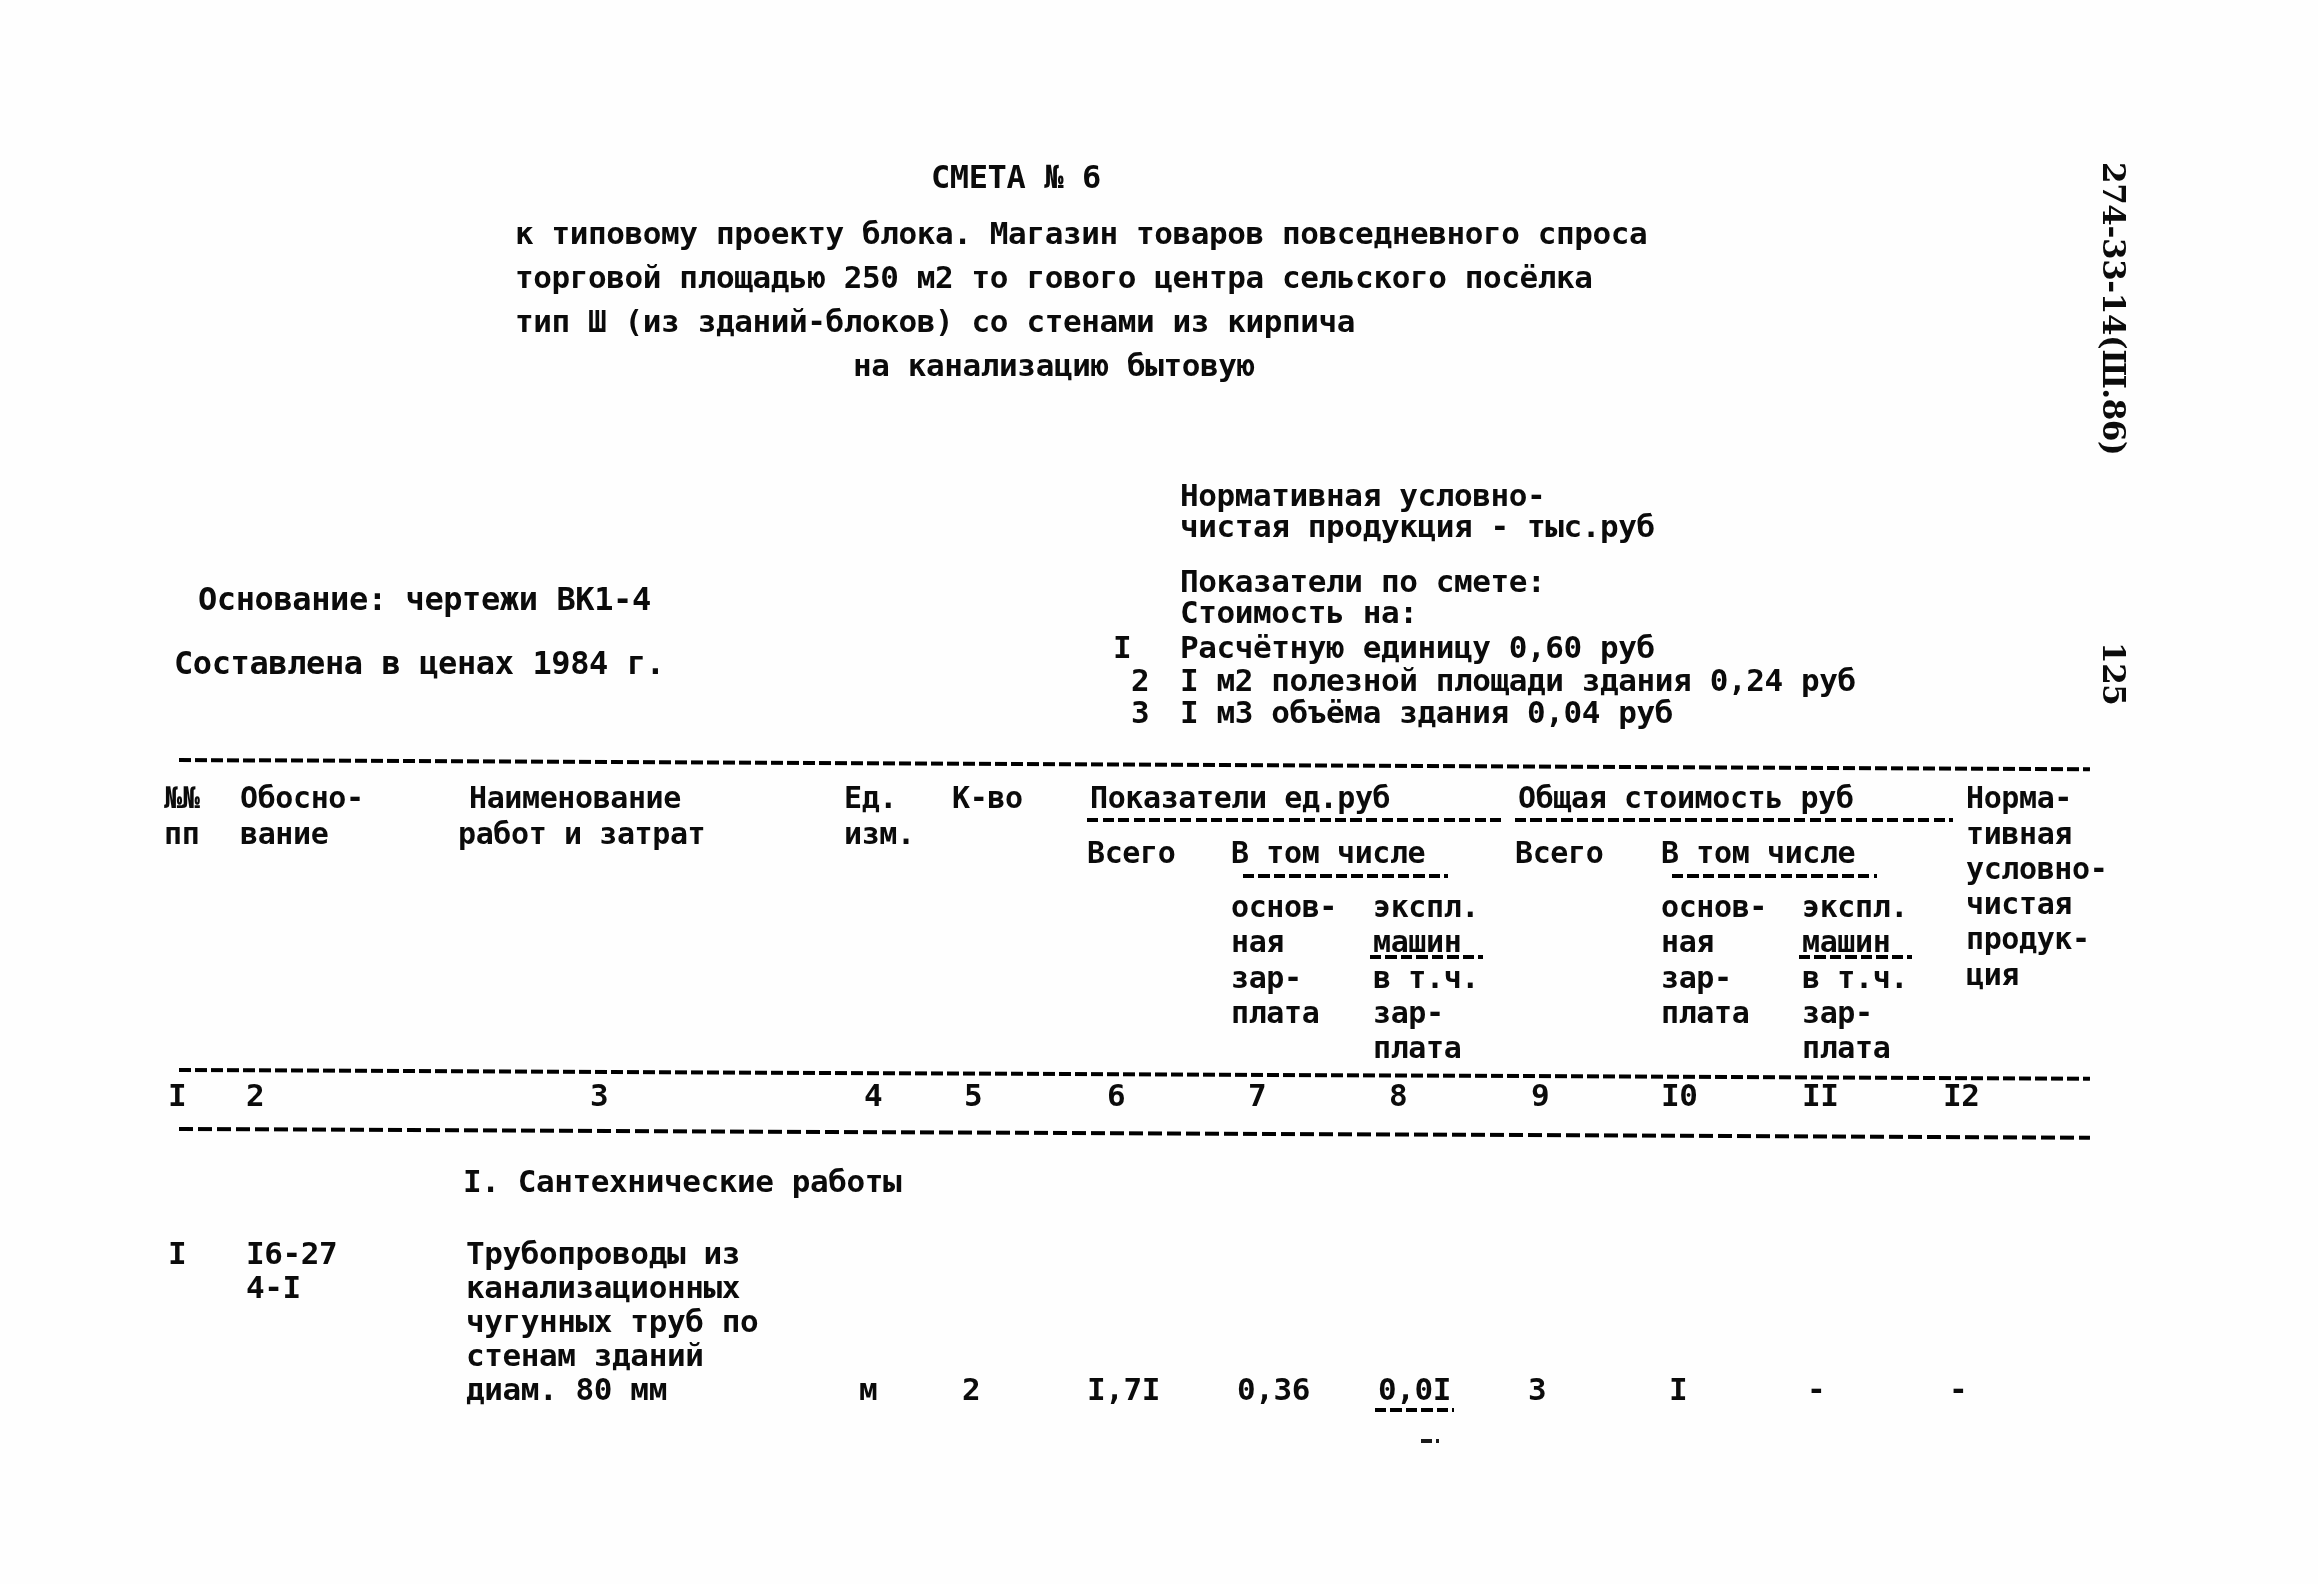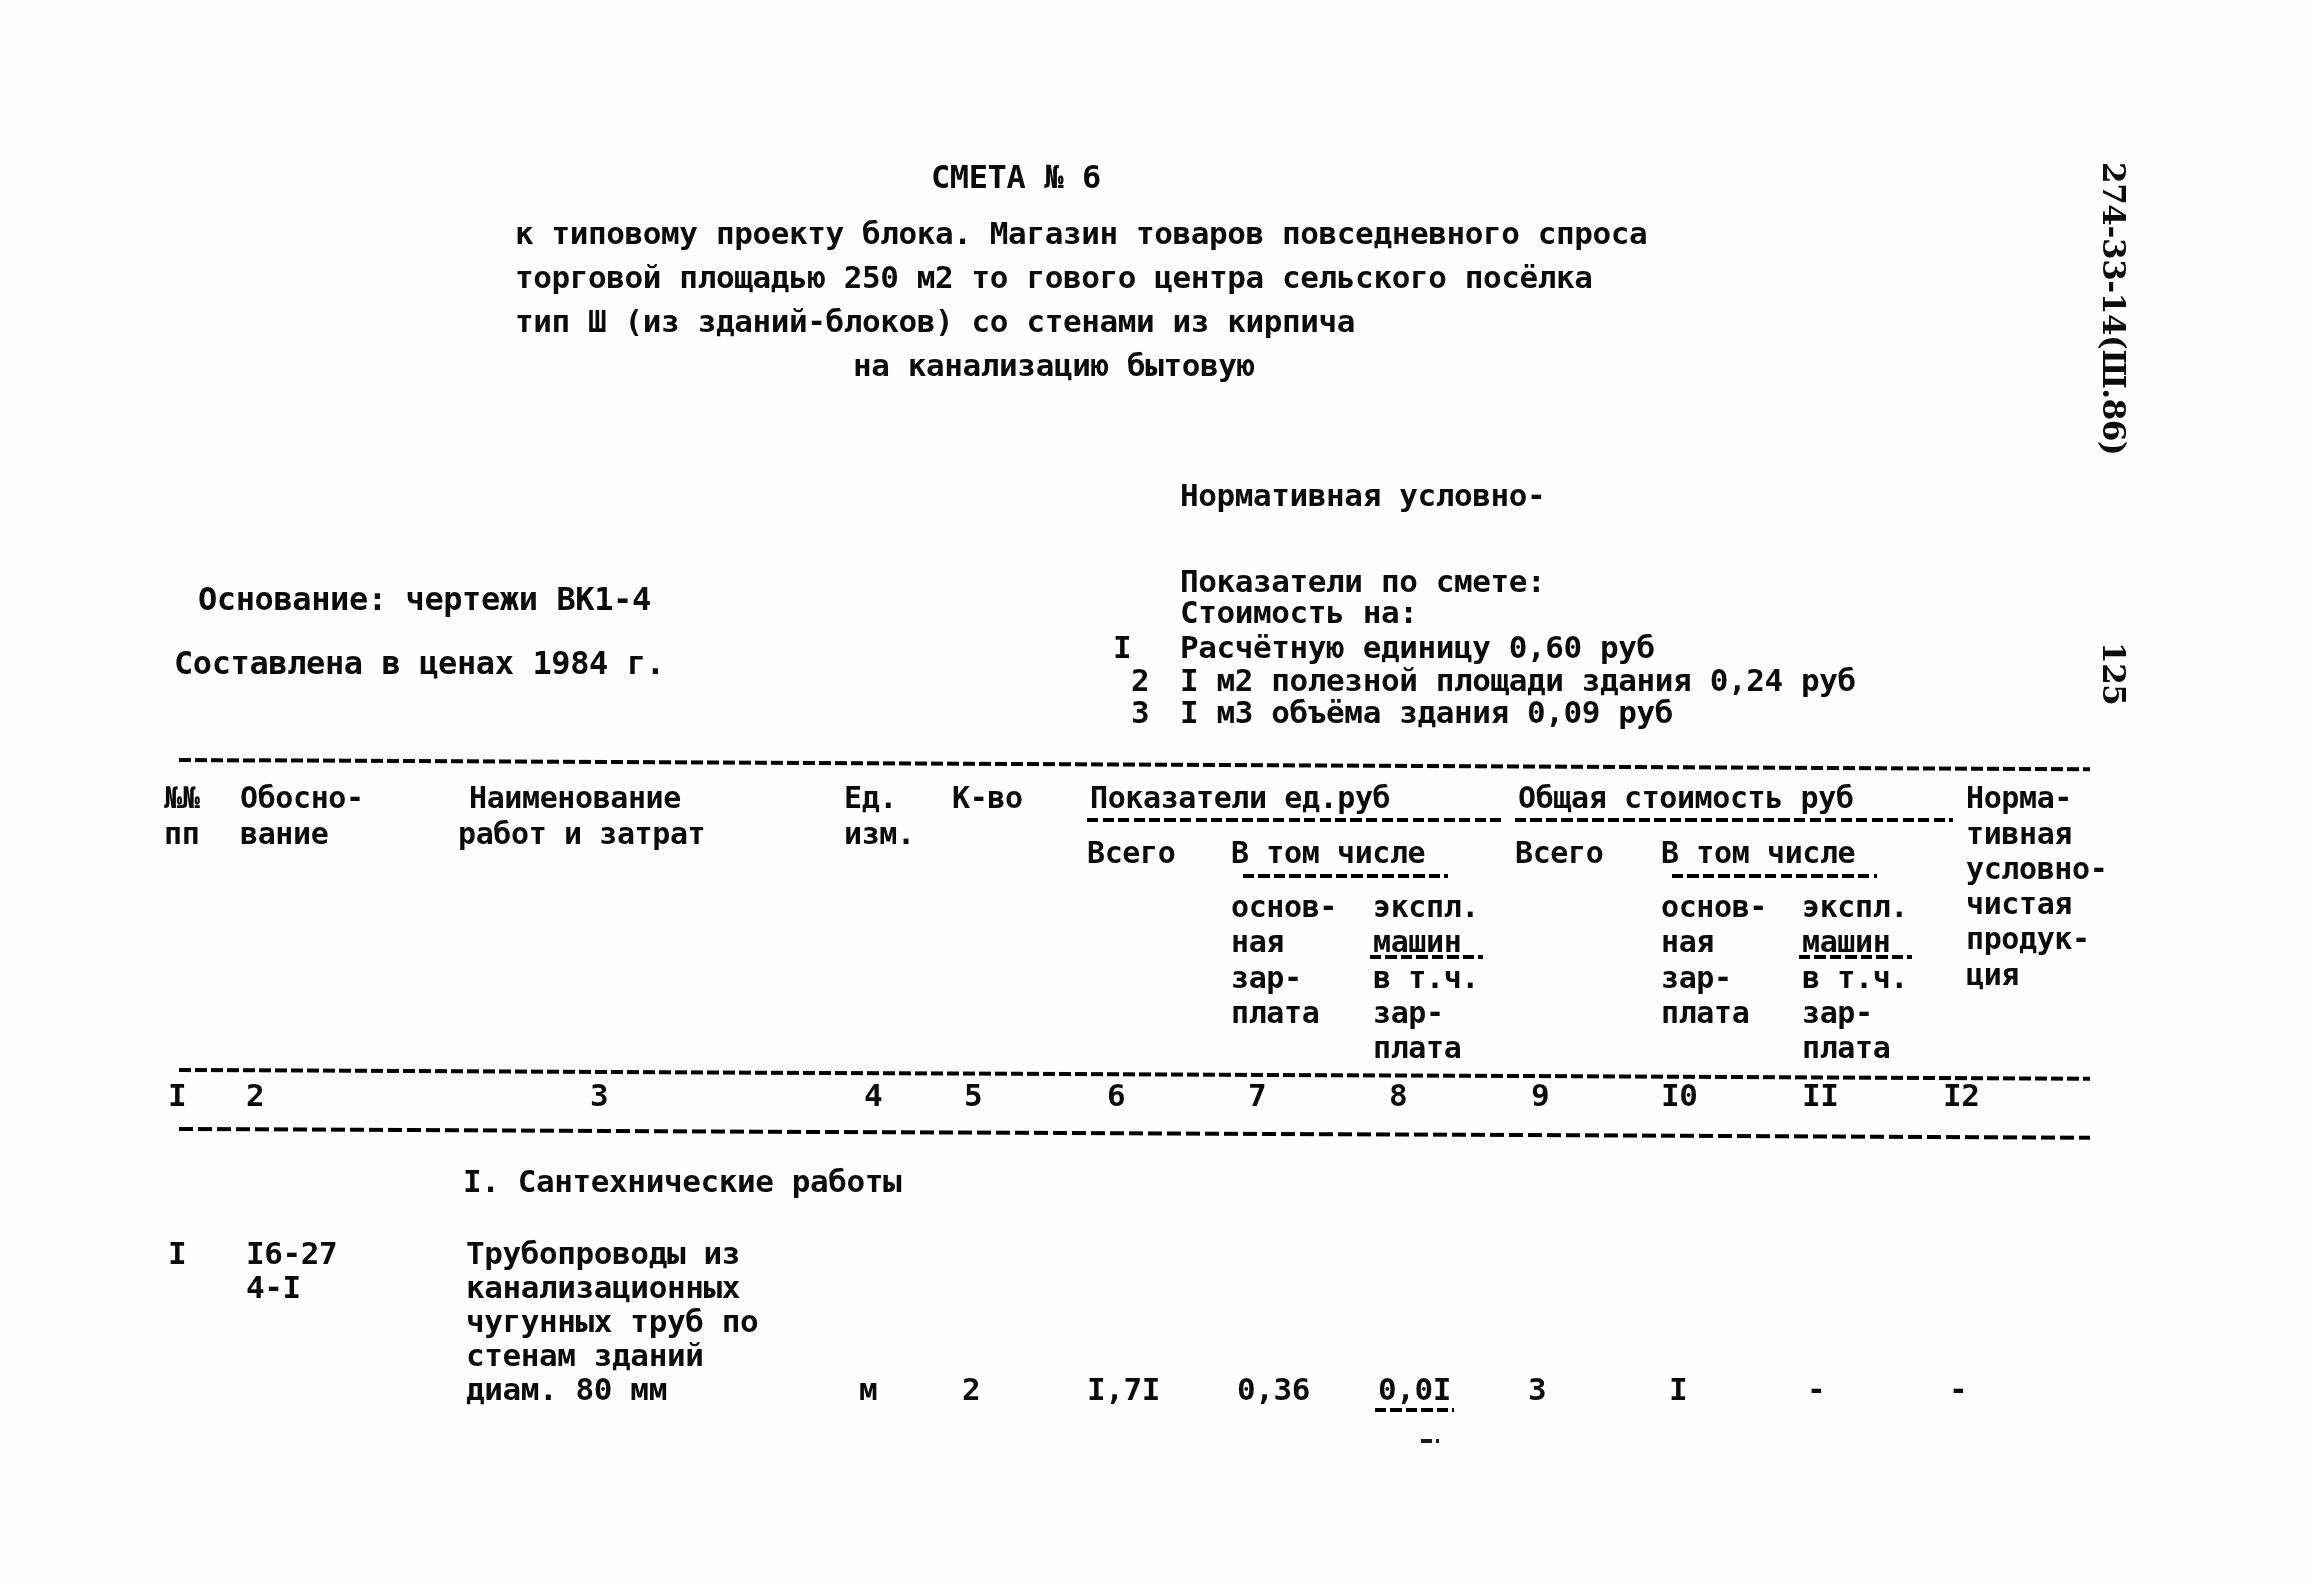--- a/index.html
+++ b/index.html
@@ -89,32 +89,33 @@
   <div class="t s44 mono" style="left:515px; top:261px;">торговой площадью 250 м2 то гового центра сельского посёлка</div>
   <div class="t s44 mono" style="left:515px; top:305px;">тип Ш (из зданий-блоков) со стенами из кирпича</div>
   <div class="t s44 mono" style="left:853px; top:349px;">на канализацию бытовую</div>
 
   <div class="vert s44 mono" style="left:2132px; top:162px;">274-33-14(Ш.86)</div>
 
   <div class="vert s44 mono" style="left:2132px; top:642px;">125</div>
 
 
   <div class="t s44 mono" style="left:1180px; top:479px;">Нормативная условно-</div>
+  <div class="t s44 mono" style="left:1180px; top:510px;">чистая продукция - тыс.руб</div>
 
   <div class="t s44 mono" style="left:1180px; top:565px;">Показатели по смете:</div>
   <div class="t s44 mono" style="left:1180px; top:596px;">Стоимость на:</div>
 
   <div class="t s44 mono" style="left:1113px; top:631px;">I</div>
   <div class="t s44 mono" style="left:1180px; top:631px;">Расчётную единицу 0,60 руб</div>
 
   <div class="t s44 mono" style="left:1131px; top:664px;">2</div>
   <div class="t s44 mono" style="left:1180px; top:664px;">I м2 полезной площади здания 0,24 руб</div>
 
   <div class="t s44 mono" style="left:1131px; top:696px;">3</div>
-  <div class="t s44 mono" style="left:1180px; top:696px;">I м3 объёма здания 0,09 руб</div>
+  <div class="t s44 mono" style="left:1180px; top:696px;">I м3 объёма здания 0,04 руб</div>
 
   <div class="t s46 mono" style="left:174px; top:583px;margin-left:24px;">Основание: чертежи ВК1-4</div>
   <div class="t s46 mono" style="left:174px; top:647px;">Составлена в ценах 1984 г.</div>
 
   <div class="rule dash" style="left:179px; top:758px; width:1911px; transform:rotate(0.28deg);"></div>
 
   <div class="t s42 mono" style="left:164px; top:782px;">№№</div>
   <div class="t s42 mono" style="left:164px; top:818px;">пп</div>
 
   <div class="t s42 mono" style="left:240px; top:782px;">Обосно-</div>

